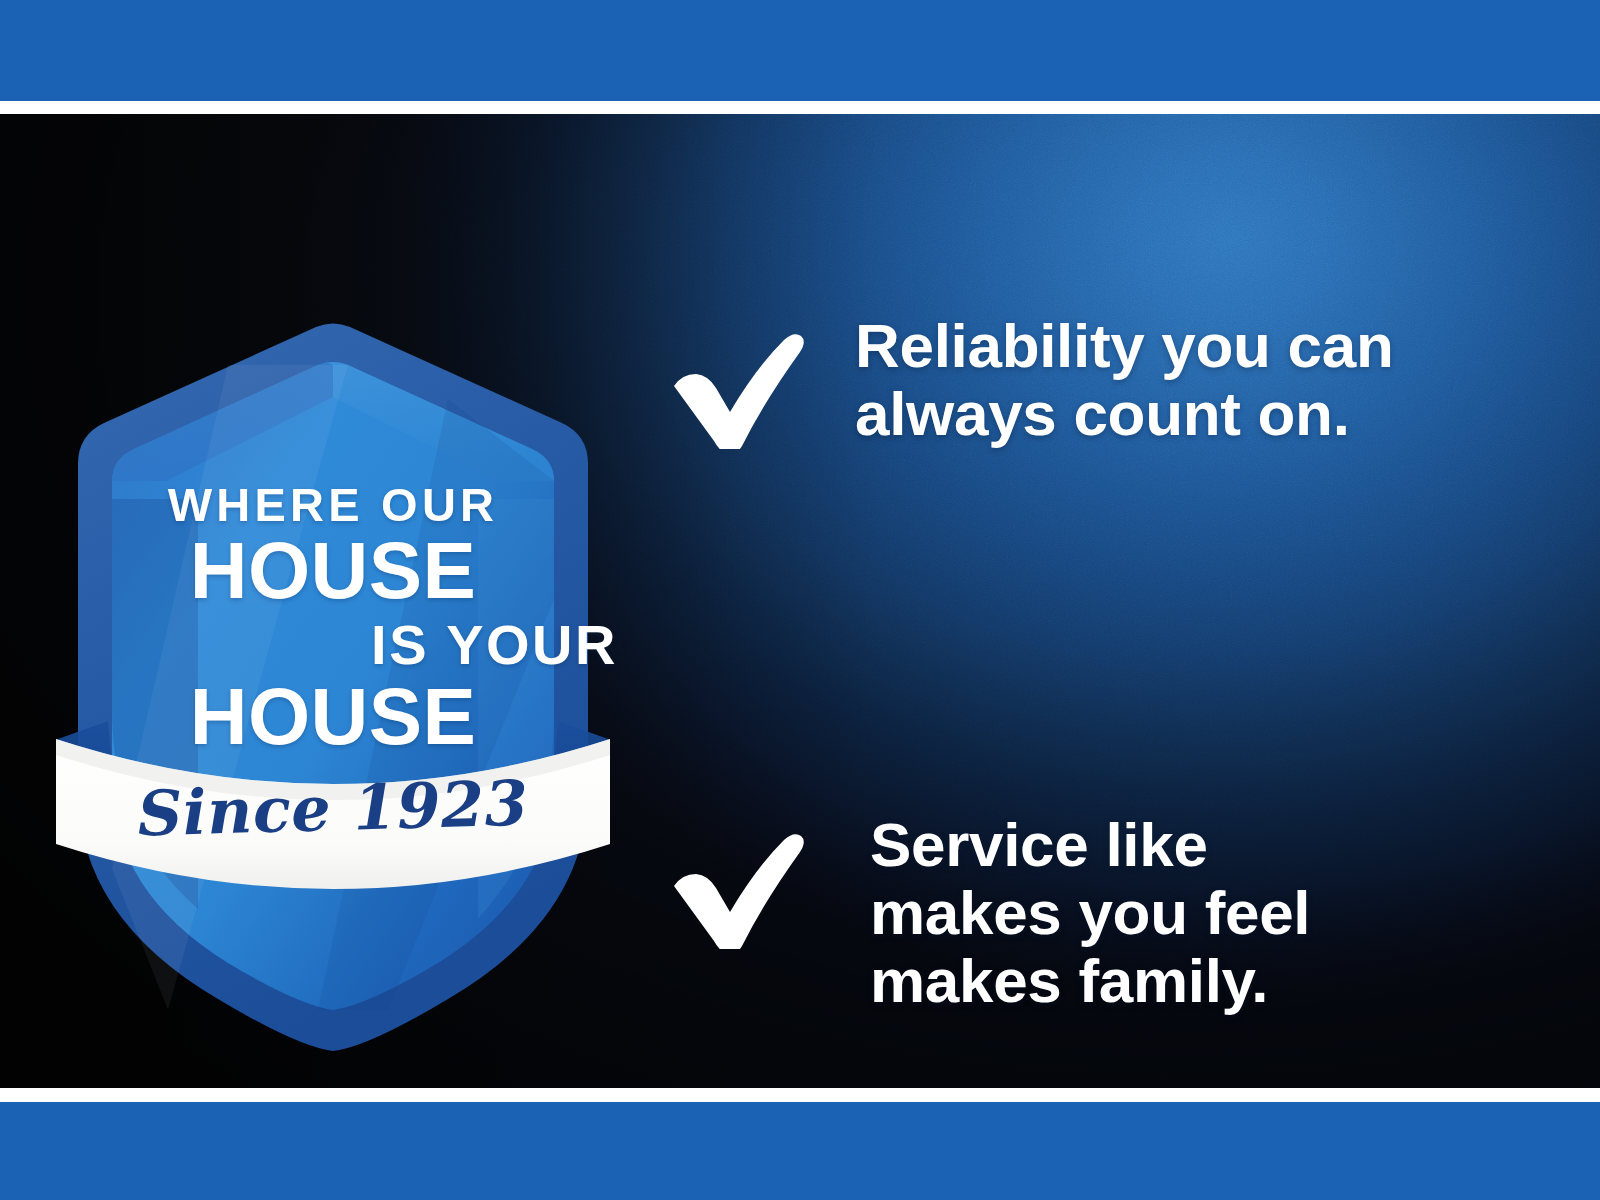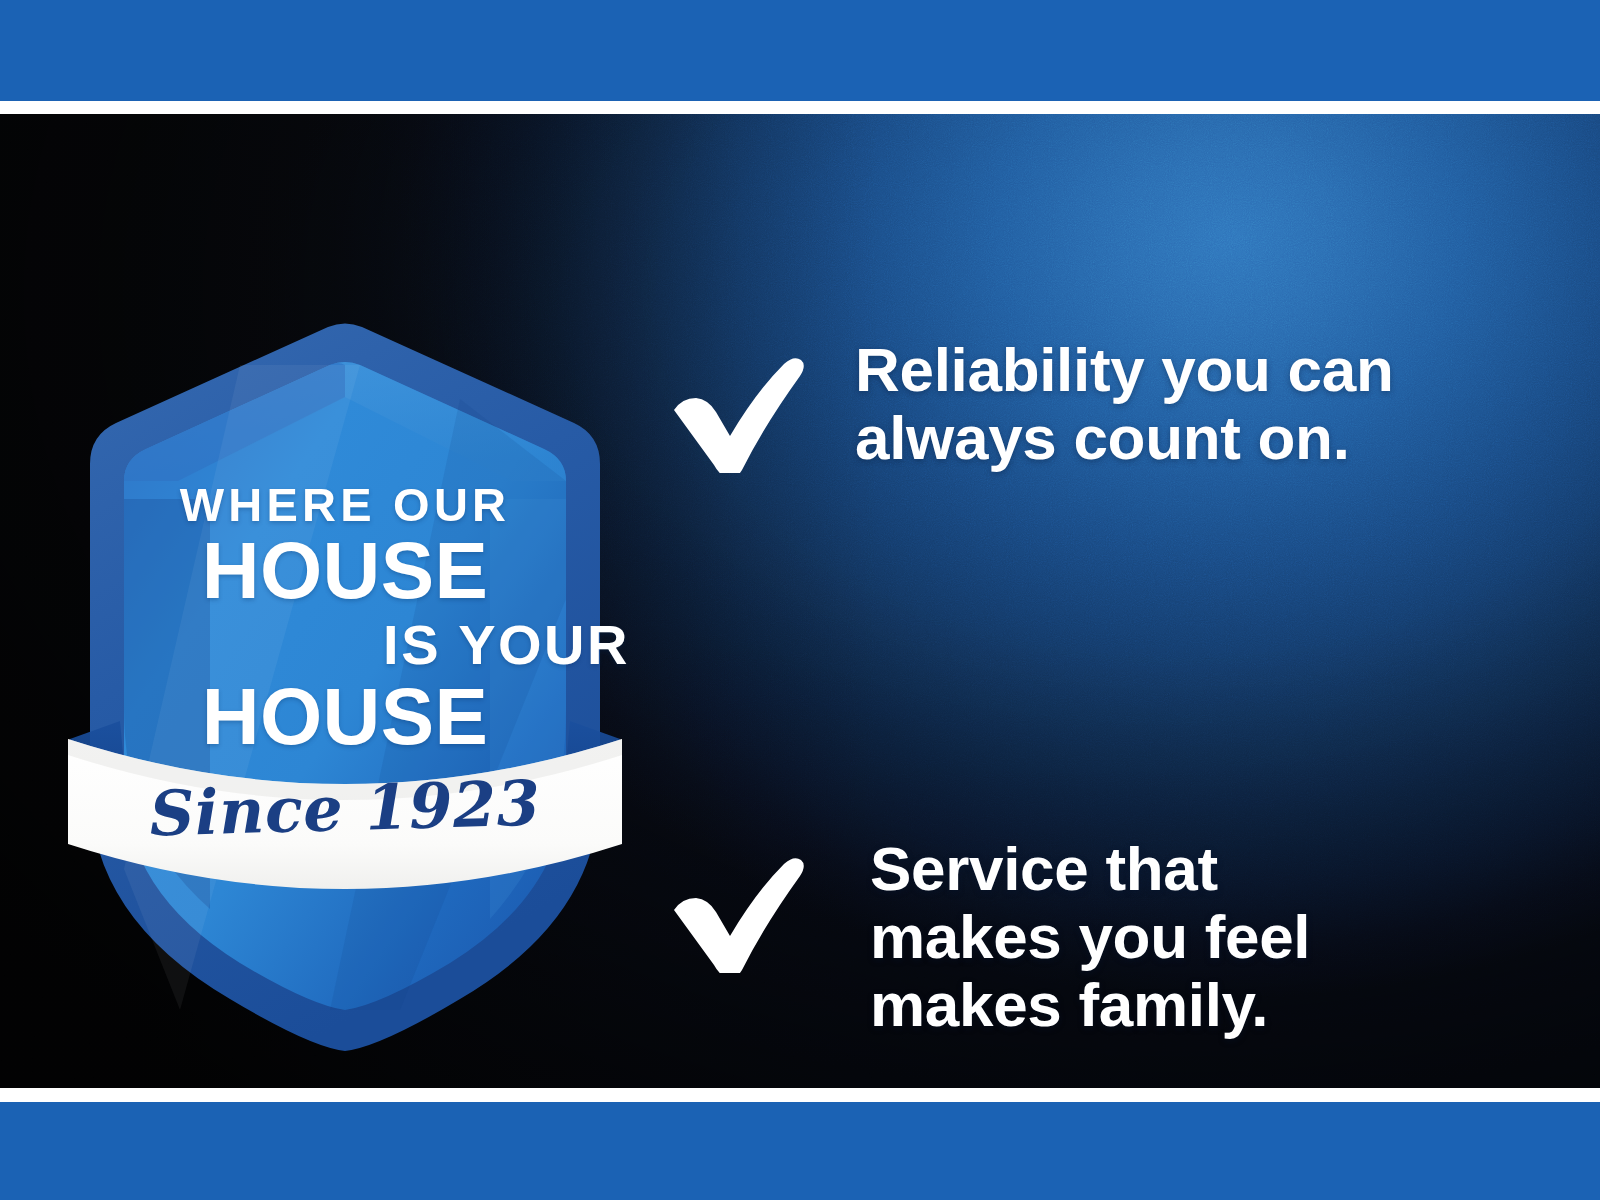--- a/index.html
+++ b/index.html
@@ -102,21 +102,21 @@
     left: 0; top: 0;
     width: 1600px;
     height: 974px;
     opacity: 0.30;
     mix-blend-mode: overlay;
   }
 
   
   #badge {
     position: absolute;
-    left: 60px;
+    left: 48px;
     top: 155px;
     width: 570px;
     height: 800px;
   }
   #badge svg { display: block; }
 
   .logo-text {
     position: absolute;
     left: 0;
     width: 570px;
@@ -173,21 +173,21 @@
     font-family: "Liberation Sans", sans-serif;
     font-weight: bold;
     font-size: 62px;
     line-height: 1.10;
     letter-spacing: -0.005em;
     text-shadow: 0 2px 6px rgba(0,20,50,0.35);
   }
 
   #b1 { height: 255px; }
   #b1 .check { top: 20px; }
-  #b1 .btext { margin-left: 195px; padding-top: 8px; margin-top: 24px; }
+  #b1 .btext { margin-left: 195px; padding-top: 8px; }
 
   #b2 { height: 290px; }
   #b2 .check { top: 265px; }
   #b2 .btext { margin-left: 210px; padding-top: 252px; }
 
   #b3 { height: 260px; }
   #b3 .btext { margin-left: 210px; padding-top: 562px; }
 
   .bline { display: block; white-space: nowrap; }
 </style>
@@ -317,21 +317,21 @@
 
       <div class="bullet" id="b2">
         <span class="check">
           <svg width="150" height="125" viewBox="0 0 150 125">
             <path d="M 14 62 Q 22 50 36 50 Q 48 51 56 64 L 70 88 Q 96 44 124 16
                      Q 134 7 141 12 Q 147 17 140 28
                      Q 104 78 82 122 Q 76 132 68 130 Q 60 128 54 117 Z" fill="#ffffff"></path>
           </svg>
         </span>
         <div class="btext">
-          <span class="bline">Service that</span>
+          <span class="bline">Service like</span>
           <span class="bline">makes you feel</span>
           <span class="bline">makes family.</span>
         </div>
       </div>
 
       <div class="bullet" id="b3">
 
         <div class="btext">
           
           

